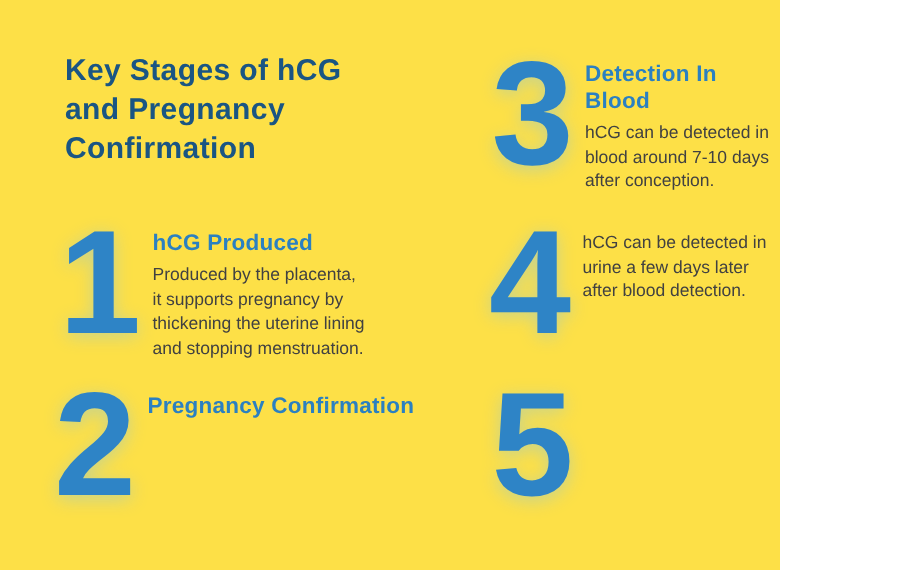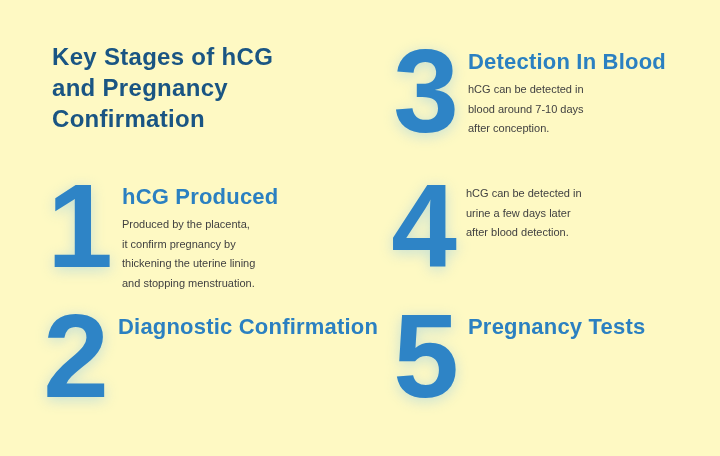--- a/index.html
+++ b/index.html
@@ -4,22 +4,22 @@
 <style>
   * { margin: 0; padding: 0; box-sizing: border-box; }
   html, body { background: #ffffff; }
   body {
     width: 720px; height: 456px;
     font-family: "Liberation Sans", sans-serif;
     overflow: hidden;
   }
   .canvas {
     position: relative;
-    width: 720px; height: 456px;
-    background: #fef9c3;
+    width: 624px; height: 456px;
+    background: #fde047;
     overflow: hidden;
   }
   .main-title {
     position: absolute;
     left: 52px; top: 41px;
     font-size: 24px;
     line-height: 31px;
     font-weight: bold;
     letter-spacing: 0.3px;
     color: #1a5583;
@@ -38,28 +38,28 @@
     line-height: 86px;
     font-weight: bold;
     color: #2e84c6;
     text-shadow: 0 3px 14px rgba(130, 195, 235, 0.45);
   }
   .stage-body {
     margin-left: 6px;
     padding-top: 1px;
   }
   .stage-title {
-    font-size: 22px;
+    font-size: 18px;
     font-weight: bold;
     letter-spacing: 0.2px;
     color: #2b80c1;
     margin-bottom: 5px;
   }
   .stage-desc {
-    font-size: 11px;
+    font-size: 14px;
     line-height: 19.5px;
     color: #414141;
     white-space: pre-line;
   }
   .pos-s1 { left: 44px;  top: 183px; }
   .pos-s2 { left: 40px;  top: 313px; }
   .pos-s3 { left: 390px; top: 48px;  }
   .pos-s4 { left: 388px; top: 183px; }
   .pos-s5 { left: 390px; top: 313px; }
 </style>
@@ -70,30 +70,30 @@
 
   <h1 class="main-title">Key Stages of hCG
 and Pregnancy
 Confirmation</h1>
 
   <div class="stage pos-s1">
     <div class="stage-num">1</div>
     <div class="stage-body">
       <div class="stage-title">hCG Produced</div>
       <div class="stage-desc">Produced by the placenta,
-it confirm pregnancy by
+it supports pregnancy by
 thickening the uterine lining
 and stopping menstruation.</div>
     </div>
   </div>
 
   <div class="stage pos-s2">
     <div class="stage-num">2</div>
     <div class="stage-body">
-      <div class="stage-title">Diagnostic Confirmation</div>
+      <div class="stage-title">Pregnancy Confirmation</div>
     </div>
   </div>
 
   <div class="stage pos-s3">
     <div class="stage-num">3</div>
     <div class="stage-body">
       <div class="stage-title">Detection In Blood</div>
       <div class="stage-desc">hCG can be detected in
 blood around 7-10 days
 after conception.</div>
@@ -105,17 +105,16 @@
     <div class="stage-body">
       <div class="stage-desc">hCG can be detected in
 urine a few days later
 after blood detection.</div>
     </div>
   </div>
 
   <div class="stage pos-s5">
     <div class="stage-num">5</div>
     <div class="stage-body">
-      <div class="stage-title">Pregnancy Tests</div>
     </div>
   </div>
 
 </div>
 
 </body></html>

